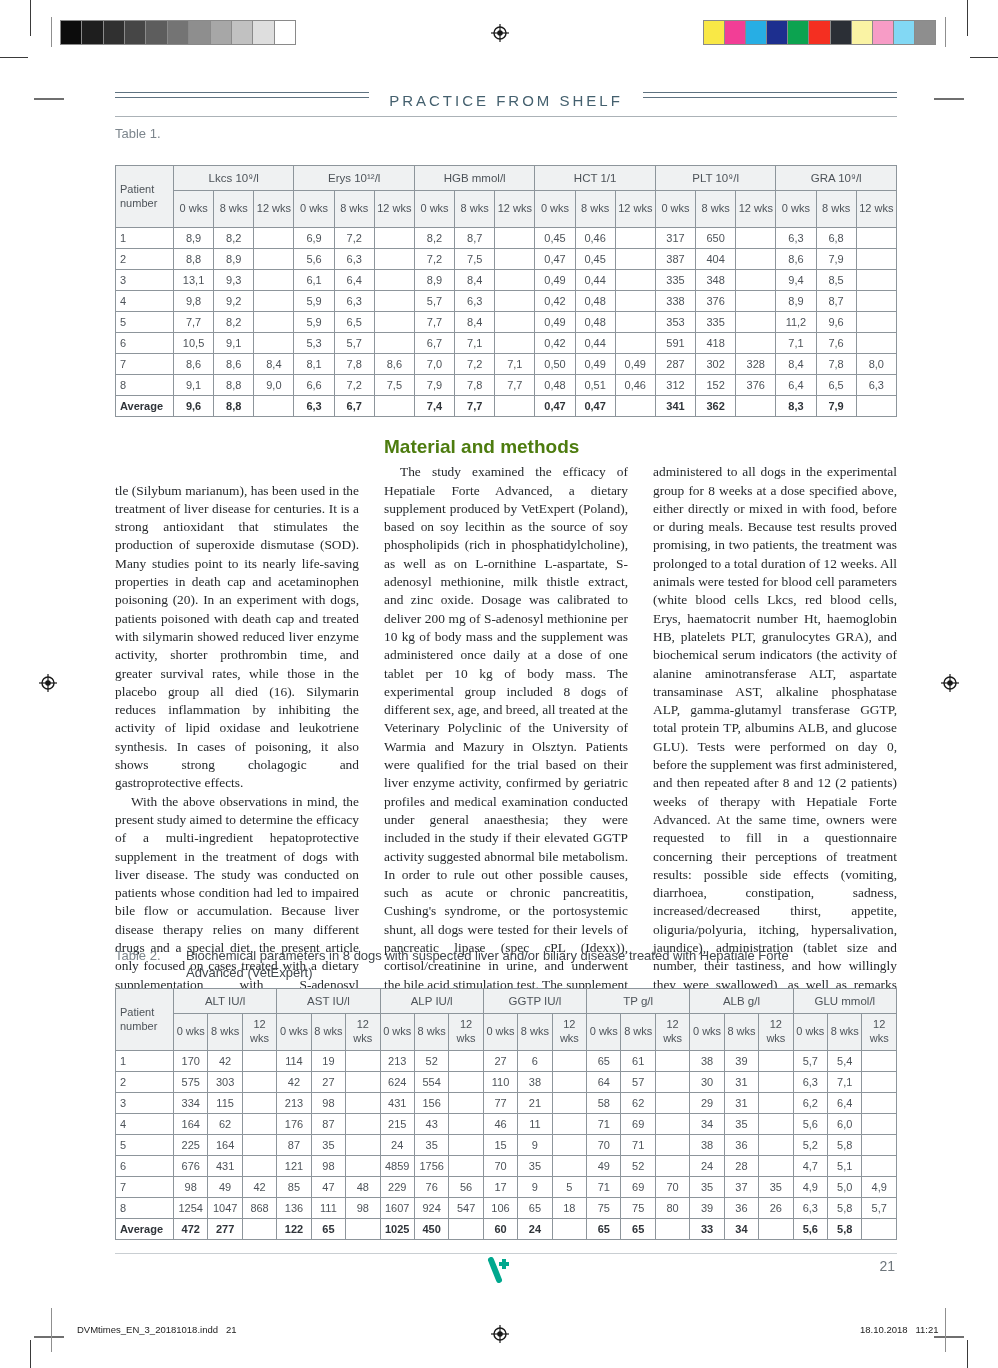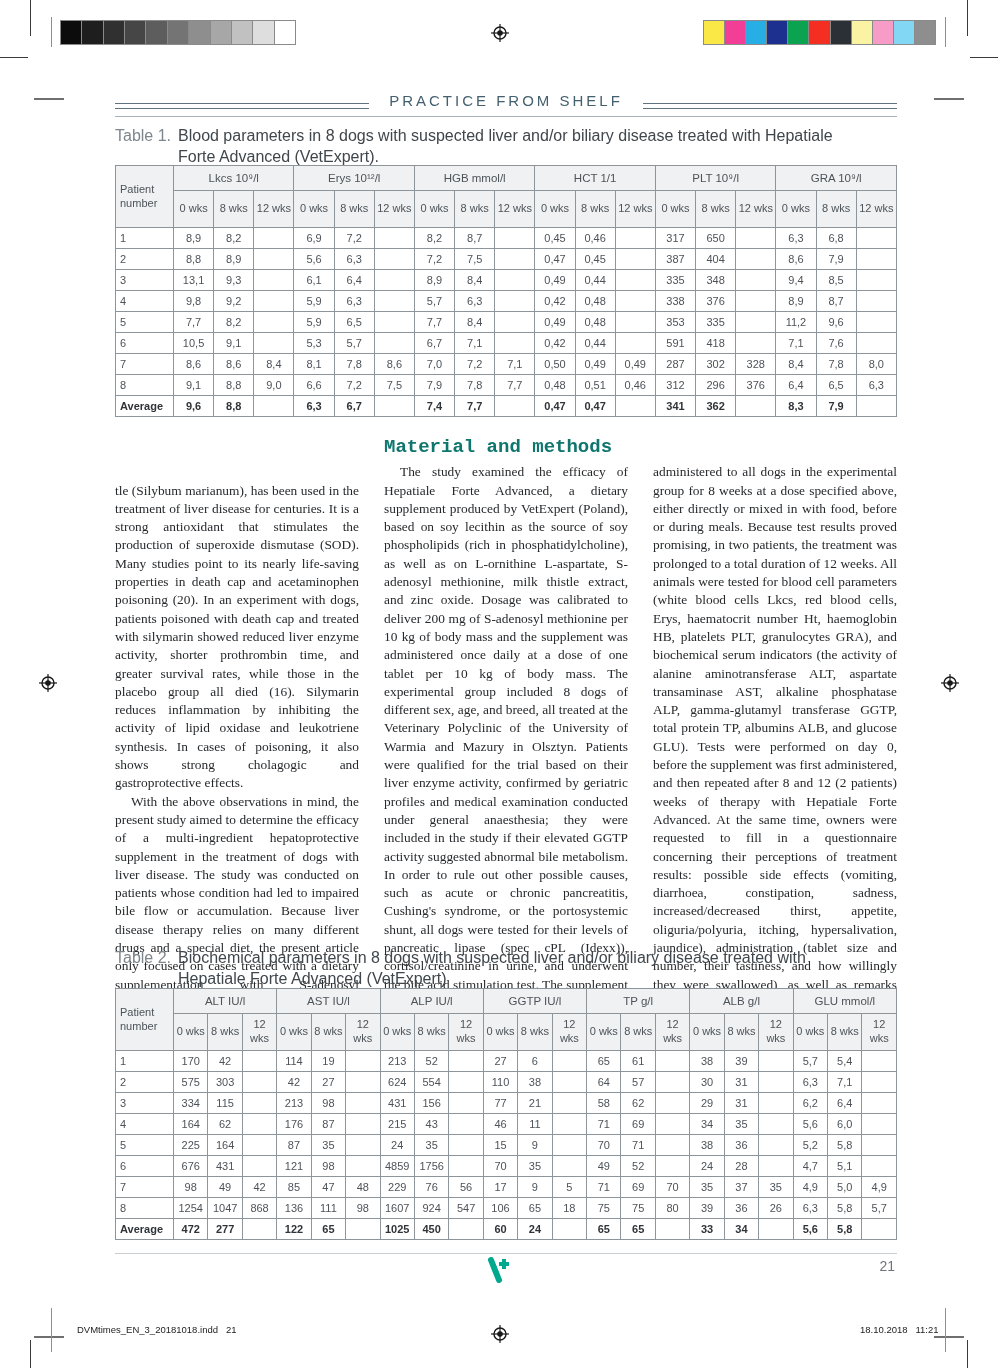--- a/index.html
+++ b/index.html
@@ -10,27 +10,27 @@
   .calbar { position:absolute; display:flex; gap:1px; background:#8a8a8a; border:1px solid #8a8a8a; height:23px; }
   .calbar div { flex:1; }
   .graybar { left:60px; top:20px; width:234px; }
   .colorbar { left:703px; top:20px; width:231px; }
   .regmark { position:absolute; width:18px; height:18px; }
   .crop { position:absolute; background:#3a3a3a; }
   .tick { position:absolute; background:#8f8f8f; width:1px; }
   .dash { position:absolute; background:#6f6f6f; height:2px; width:30px; }
 
   
-  .masthead { position:absolute; left:115px; top:92px; width:782px; display:flex; align-items:flex-end; }
+  .masthead { position:absolute; left:115px; top:92px; width:782px; display:flex; align-items:flex-start; }
   .masthead .dbl { flex:1; height:4px; border-top:1px solid #5e7280; border-bottom:1px solid #5e7280; }
   .masthead .ttl { padding:0 20px; font-size:15px; letter-spacing:3px; color:#44606e; white-space:nowrap; }
   .masthead-rule { position:absolute; left:115px; top:116px; width:782px; border-top:1px solid #abb2b7; }
 
   
-  .caption { position:absolute; left:115px; width:782px; display:flex; font-size:16px; color:#3f464c; line-height:1.32; }
+  .caption { position:absolute; left:115px; width:782px; display:flex; font-size:13px; color:#3f464c; line-height:1.32;gap:8px; }
   .caption .lbl { width:63px; flex:none; color:#7d868d; }
   .caption .txt { max-width:660px; }
   #caption1 { top:125px; }
   #caption2 { top:947px; }
 
   
   table.data-table { position:absolute; left:115px; width:782px; border-collapse:collapse; table-layout:fixed;
                      font-size:11px; color:#4d5359; }
   #table1 { top:165px; }
   #table2 { top:988px; }
@@ -44,21 +44,21 @@
   .data-table tr.avg td { font-weight:bold; color:#2f3439; }
 
   
   .article { position:absolute; left:115px; top:438px; width:782px; display:flex;
              font-family:"Liberation Serif", serif; font-size:13.4px; line-height:18.3px;
              color:#26292c; text-align:justify;align-items:flex-end; }
   .article .col { width:244px; }
   .article .divider { width:0; border-left:1px dotted #9aa2a8; margin:0 12px; }
   .article p { margin:0; text-indent:16px; }
   .article p.noindent { text-indent:0; }
-  .article h2 { margin:0 0 7px 0; font-family:Liberation Mono, monospace; font-size:19px; color:#0f766e; }
+  .article h2 { margin:0 0 7px 0; font-family:Liberation Sans, sans-serif; font-size:19px; color:#4d7c0f; }
 
   
   .footer-rule { position:absolute; left:115px; top:1253px; width:782px; border-top:1px solid #c9ced2; }
   .logo { position:absolute; left:487px; top:1257px; }
   .pagenum { position:absolute; left:875px; top:1258px; width:20px; text-align:right; font-size:14px; color:#6d757b; }
 
   
   .imprint { position:absolute; top:1324px; font-size:9.5px; color:#1c1c1c; white-space:pre; }
   .imprint-left { left:77px; }
   .imprint-right { left:860px; width:78px; text-align:right; }
@@ -137,21 +137,20 @@
 
   <header class="masthead">
     <div class="dbl"></div>
     <div class="ttl">PRACTICE FROM SHELF</div>
     <div class="dbl"></div>
   </header>
   <div class="masthead-rule"></div>
 
   <div class="caption" id="caption1">
     <span class="lbl">Table 1.</span>
-    <span class="txt">Blood parameters in 8 dogs with suspected liver and/or biliary disease treated with Hepatiale Forte Advanced (VetExpert).</span>
   </div>
 
   <table class="data-table" id="table1" data-table="table1">
       <thead>
         <tr>
           <th class="corner" rowspan="2">Patient number</th>
           <th class="group" colspan="3">Lkcs 10⁹/l</th>
           <th class="group" colspan="3">Erys 10¹²/l</th>
           <th class="group" colspan="3">HGB mmol/l</th>
           <th class="group" colspan="3">HCT 1/1</th>
@@ -335,21 +334,21 @@
           <td>6,6</td>
           <td>7,2</td>
           <td>7,5</td>
           <td>7,9</td>
           <td>7,8</td>
           <td>7,7</td>
           <td>0,48</td>
           <td>0,51</td>
           <td>0,46</td>
           <td>312</td>
-          <td>296</td>
+          <td>152</td>
           <td>376</td>
           <td>6,4</td>
           <td>6,5</td>
           <td>6,3</td>
         </tr>
         <tr class="avg">
           <td class="pcol">Average</td>
           <td>9,6</td>
           <td>8,8</td>
           <td></td>

